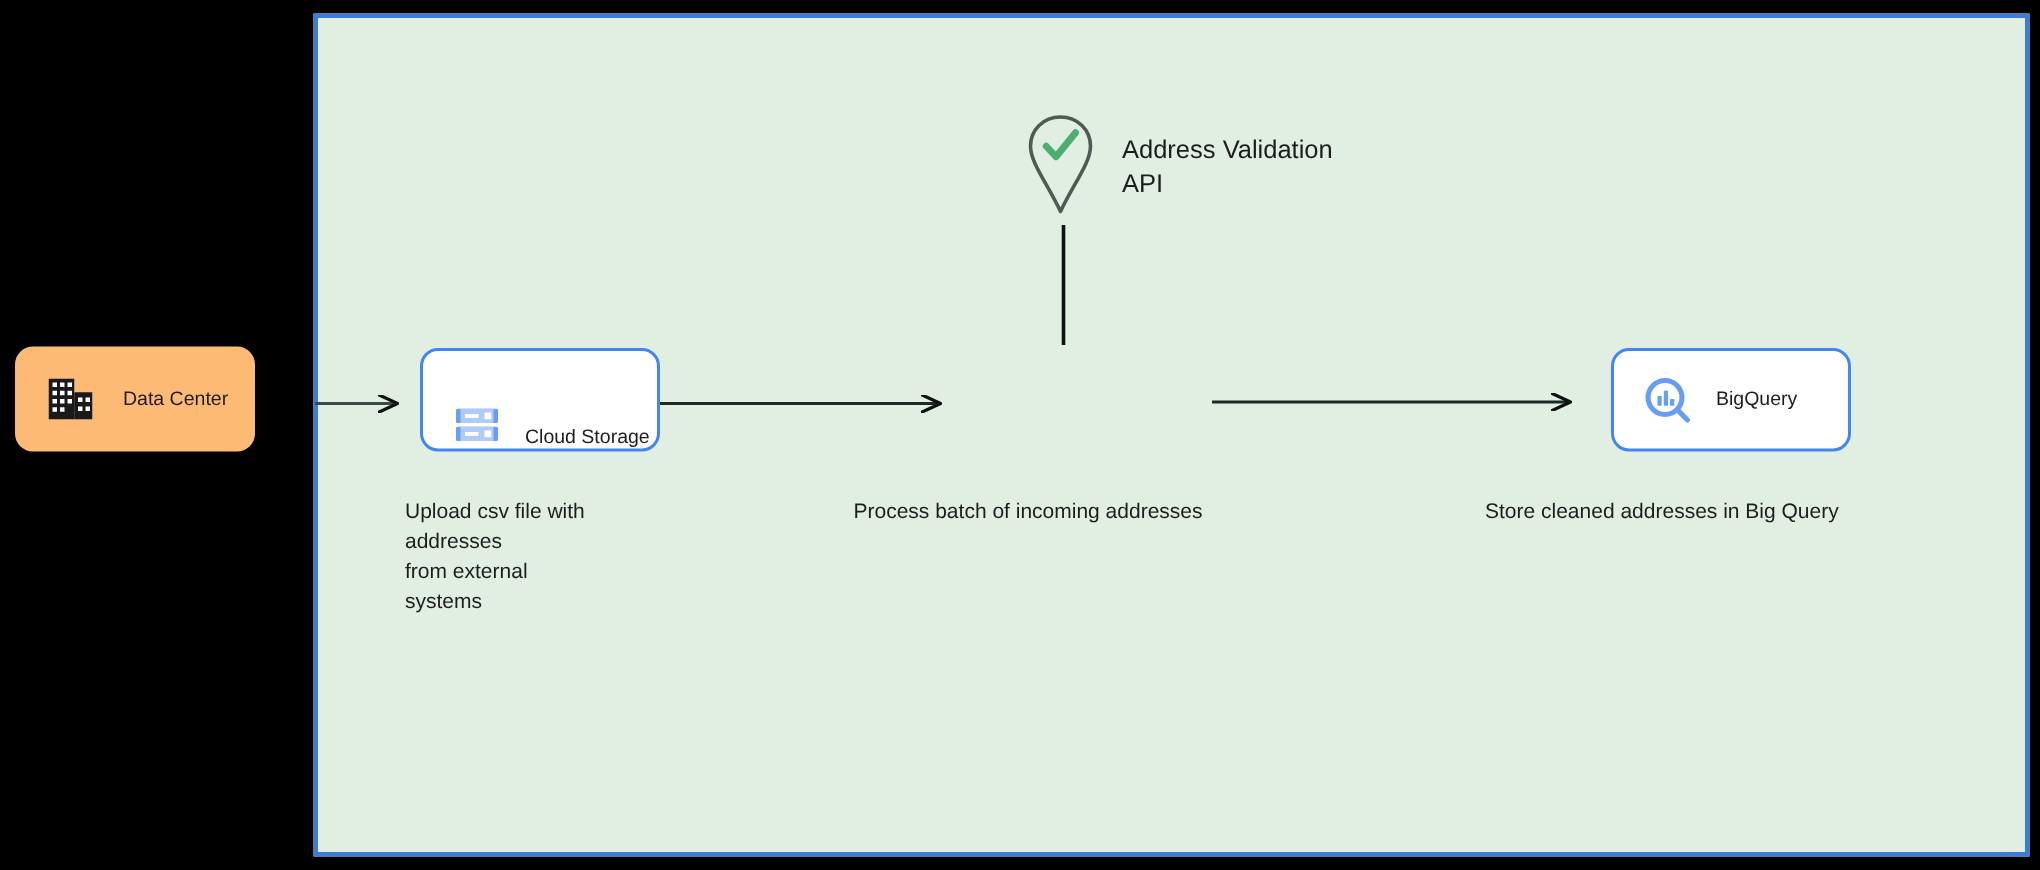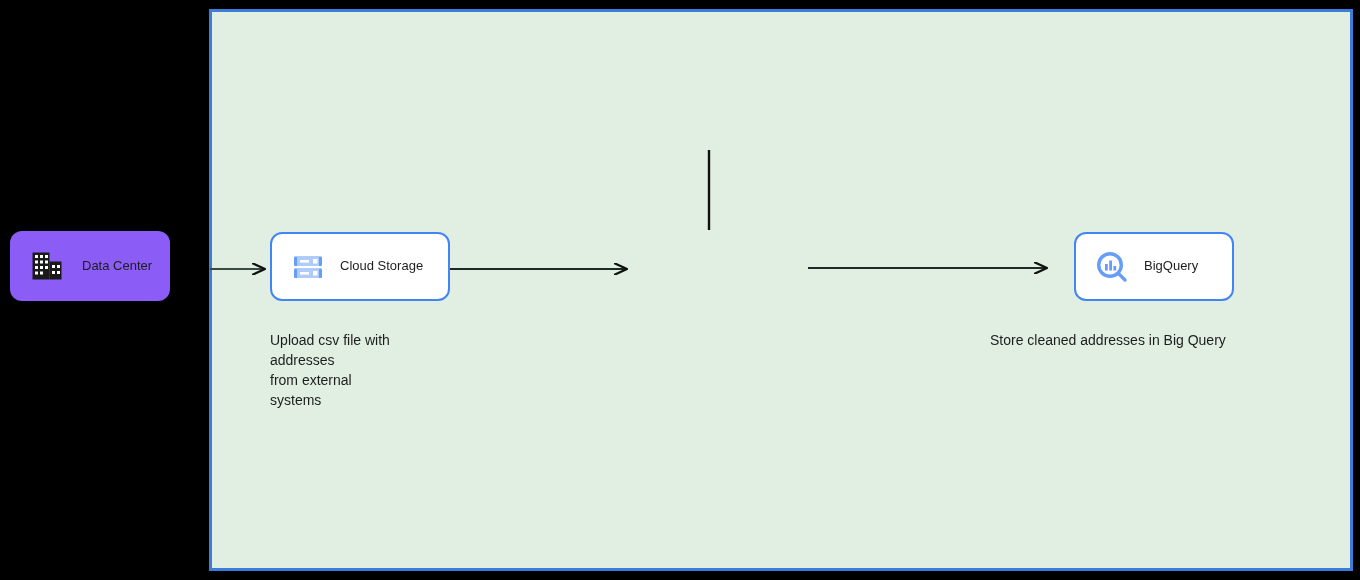--- a/index.html
+++ b/index.html
@@ -59,40 +59,41 @@
     color: #1d1d1d;
     white-space: nowrap;
   }
 
   
   #node-datacenter {
     left: 10px;
     top: 231px;
     width: 160px;
     height: 70px;
-    background: #8b5cf6;
+    background: #fdba74;
     border-radius: 12px;
     padding-left: 22px;
     gap: 20px;
   }
 
   
   .gcp-node {
     background: #ffffff;
     border: 2px solid #4285f4;
     border-radius: 12px;
     padding-left: 20px;
     gap: 16px;
   }
 
   #node-cloud-storage {
-    left: 270px;
+    left: 280px;
     top: 232px;
-    width: 180px;
+    width: 160px;
     height: 69px;
+    align-items: flex-end;
   }
 
   #node-dataflow {
     left: 630px;
     top: 229px;
     width: 178px;
     height: 80px;
   }
 
   #node-bigquery {
@@ -158,20 +159,30 @@
 
     <line x1="210" y1="269" x2="264" y2="269" stroke="#3a4a44" stroke-width="2" marker-end="url(#arrowhead)"></line>
 
     <line x1="430" y1="269" x2="626" y2="269" stroke="#1c2b26" stroke-width="2" marker-end="url(#arrowhead)"></line>
 
     <line x1="808" y1="268" x2="1046" y2="268" stroke="#1c2b26" stroke-width="2" marker-end="url(#arrowhead)"></line>
 
     <line x1="709" y1="150" x2="709" y2="230" stroke="#111111" stroke-width="2.4"></line>
   </svg>
 
+  <div id="node-address-api">
+    <span class="node-icon">
+      <svg width="46" height="70" viewBox="0 0 46 70" xmlns="http://www.w3.org/2000/svg">
+        <path d="M23 3 C11.5 3 3 11.6 3 22.3 C3 33.5 14 47 23 66 C32 47 43 33.5 43 22.3 C43 11.6 34.5 3 23 3 Z" fill="none" stroke="#4d5b55" stroke-width="2.4" stroke-linejoin="round"></path>
+        <path d="M13.5 22.5 L20 29.5 L33 13.5" fill="none" stroke="#4caf72" stroke-width="4.6" stroke-linecap="round" stroke-linejoin="round"></path>
+      </svg>
+    </span>
+    <span id="address-api-label">Address Validation
+API</span>
+  </div>
 
   <div id="node-datacenter" class="node">
     <span class="node-icon">
       <svg width="30" height="28" viewBox="0 0 30 28" xmlns="http://www.w3.org/2000/svg">
 
         <rect x="0.5" y="0.5" width="17" height="27" fill="#1a1a1a"></rect>
 
         <rect x="17.5" y="9.5" width="12" height="18" fill="#1a1a1a"></rect>
 
         <g fill="#ffffff">
@@ -230,15 +241,16 @@
         <path d="M22.6 22.6 L29 29" stroke="#669df6" stroke-width="3.4" stroke-linecap="round"></path>
       </svg>
     </span>
     <span class="node-label">BigQuery</span>
   </div>
 
   <div id="caption-storage" class="caption">Upload csv file with
 addresses
 from external
 systems</div>
+  <div id="caption-dataflow" class="caption">Process batch of incoming addresses</div>
   <div id="caption-bigquery" class="caption">Store cleaned addresses in Big Query</div>
 
 </div>
 
 </body></html>

